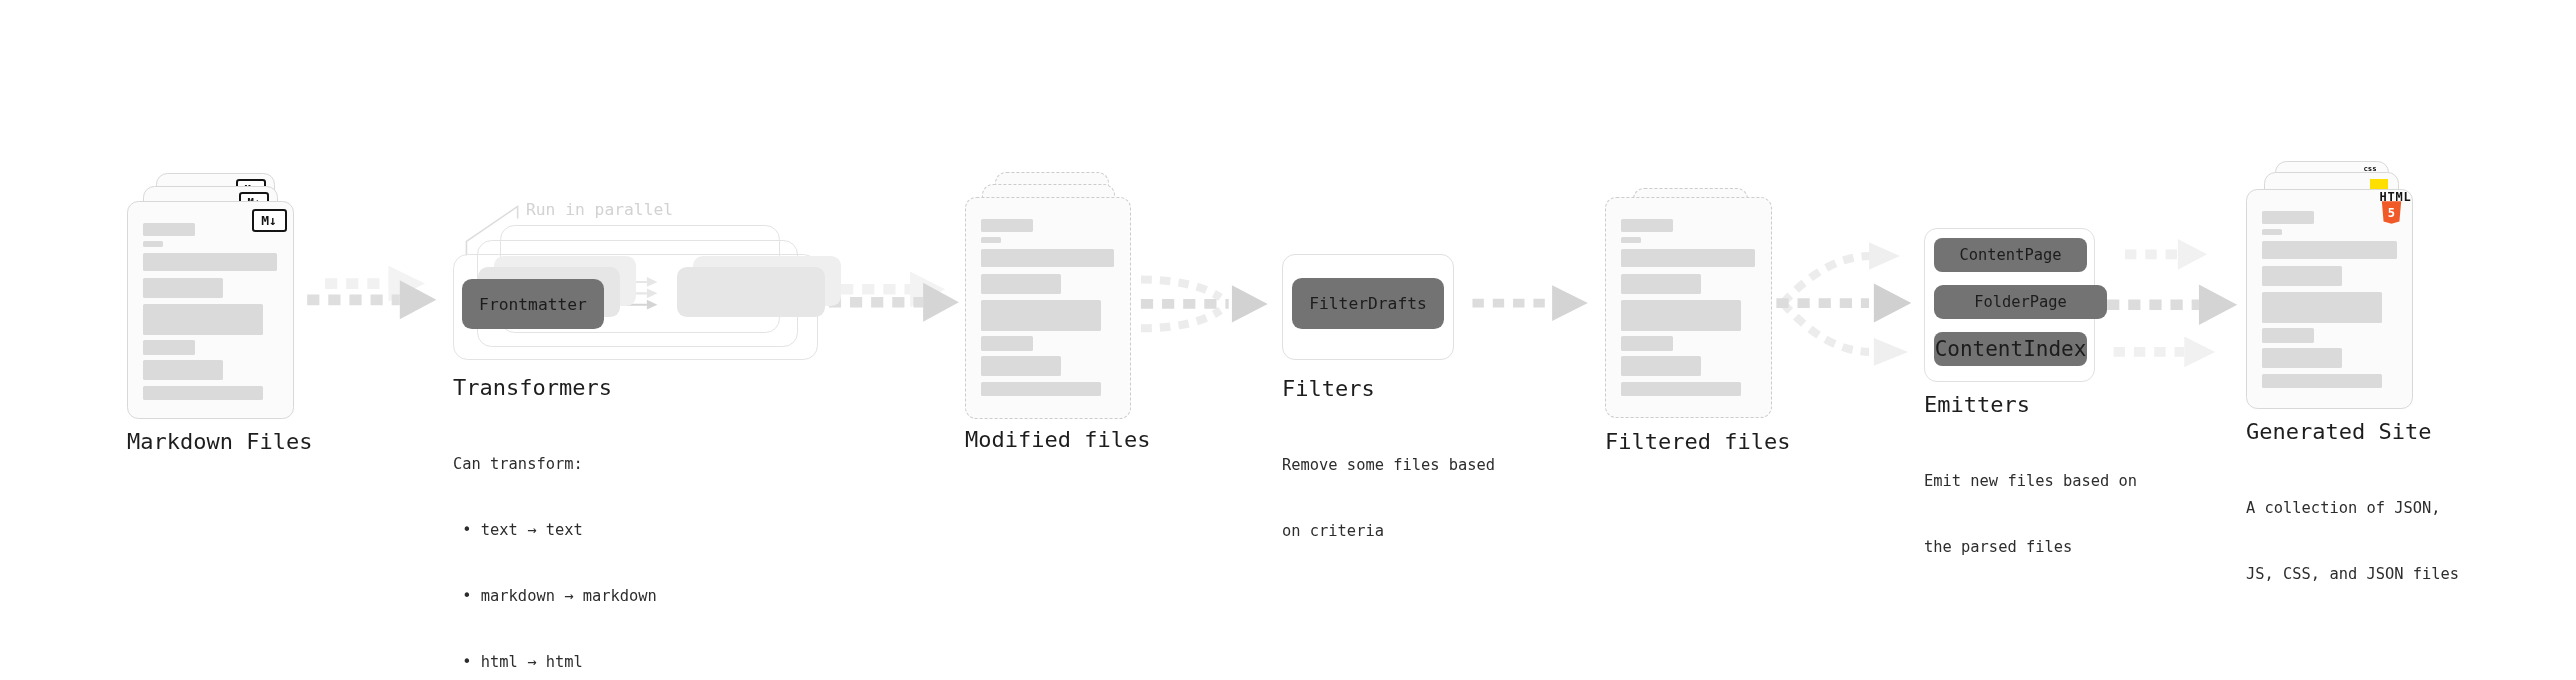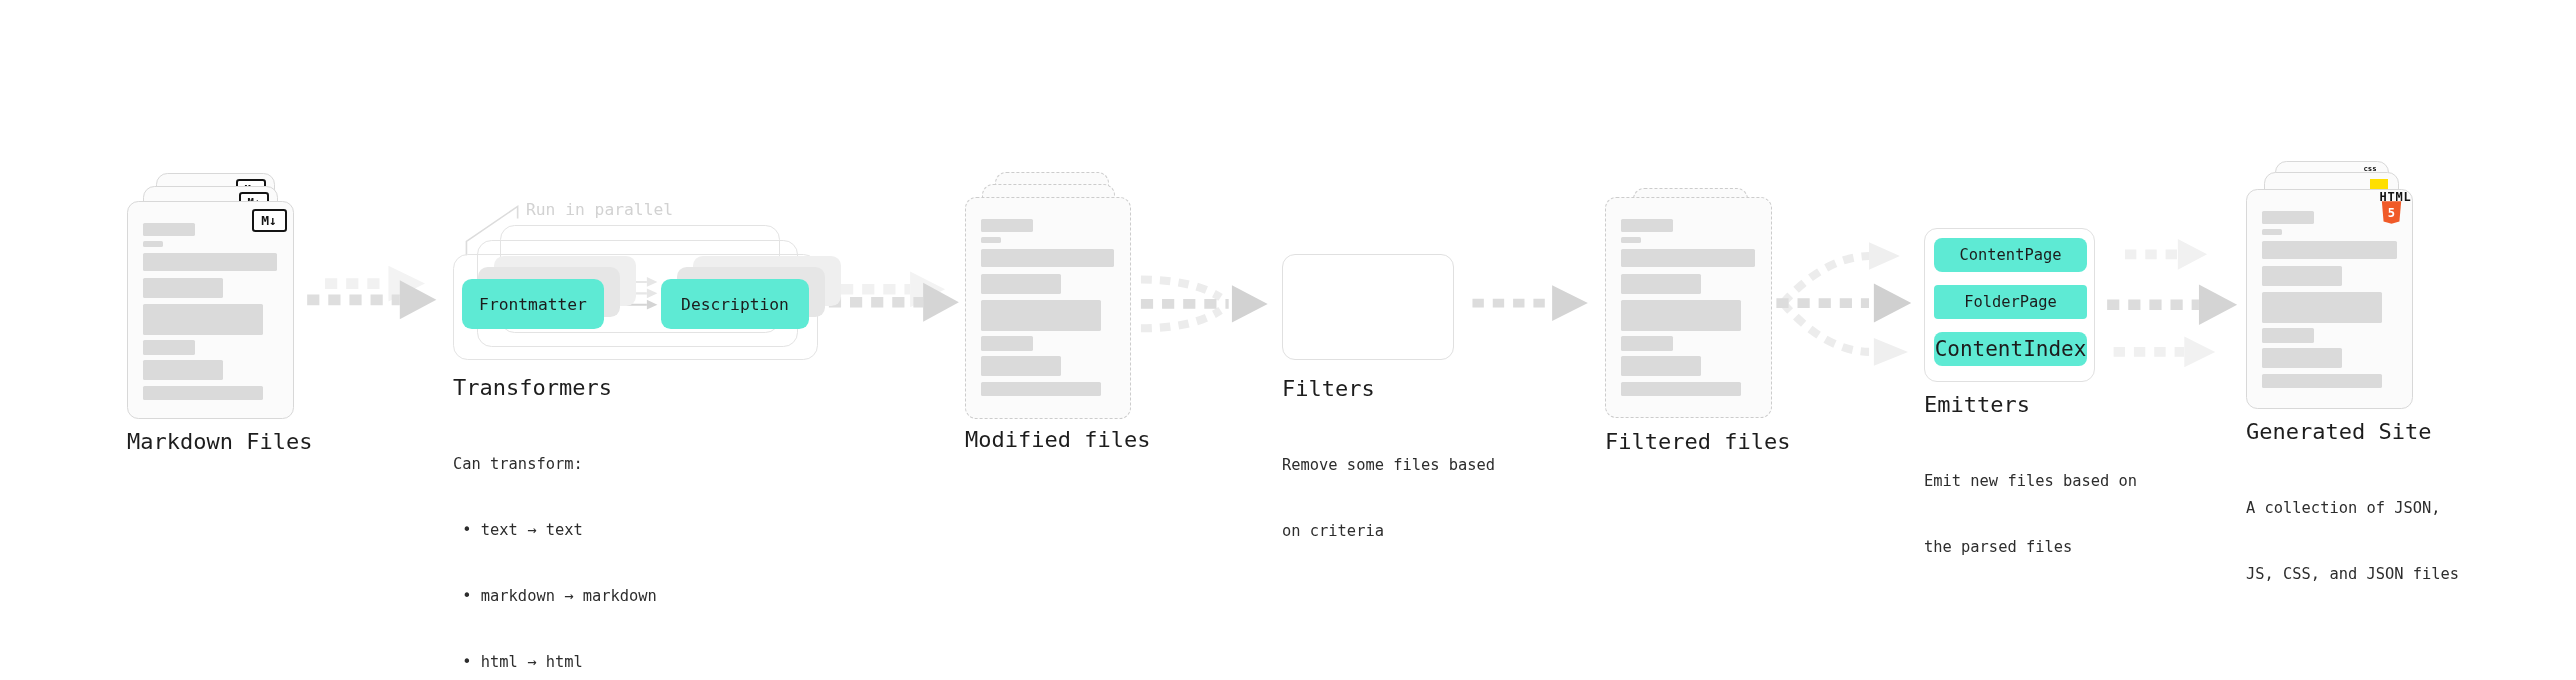--- a/index.html
+++ b/index.html
@@ -13,21 +13,21 @@
   
   .sheet{position:absolute;background:#fbfbfb;border:1.6px solid #d8d8d8;border-radius:11.4px;box-sizing:border-box;}
   .sheet.dashed{border:1.6px dashed #cccccc;}
   .bar{position:absolute;background:#dadada;border-radius:1.6px;}
 
   
   .tcontainer{position:absolute;border:1.6px solid #e3e3e3;border-radius:14.6px;box-sizing:border-box;background:transparent;}
   .scontainer{position:absolute;border:1.6px solid #e0e0e0;border-radius:13px;box-sizing:border-box;background:#ffffff;}
 
   
-  .pbtn{position:absolute;background:#5eead4;border-radius:9.8px;display:flex;align-items:center;justify-content:center;
+  .pbtn{position:absolute;background:#737373;border-radius:9.8px;display:flex;align-items:center;justify-content:center;
         font-size:16.3px;color:#1c1c1c;letter-spacing:0;}
   .pbtn.g1{background:#e6e6e6;}
   .pbtn.g2{background:#efefef;}
 
   .title{position:absolute;font-size:22px;color:#1d1d1d;white-space:pre;}
   .note{position:absolute;font-size:15.4px;line-height:22px;color:#2d2d2d;white-space:pre;}
   .annotation{position:absolute;font-size:16.3px;color:#d2d2d2;white-space:pre;}
 
   
   .md-badge{position:absolute;background:#ffffff;border:2.4px solid #141414;border-radius:3.3px;
@@ -139,23 +139,20 @@
     <div class="tcontainer" style="left:453px;top:254px;width:365px;height:106px;"></div>
 
     <div class="pbtn g2" style="left:494px;top:256px;width:142px;height:50px;"></div>
     <div class="pbtn g1" style="left:478px;top:267px;width:142px;height:50px;"></div>
     <div class="pbtn" style="left:462px;top:279px;width:142px;height:50px;">
         <span>Frontmatter</span>
       </div>
 
     <div class="pbtn g2" style="left:693px;top:256px;width:148px;height:50px;"></div>
     <div class="pbtn g1" style="left:677px;top:267px;width:148px;height:50px;"></div>
-    <div class="pbtn" style="left:661px;top:279px;width:148px;height:50px;">
-        <span>Description</span>
-      </div>
 
     <div class="title" style="left:453px;top:375px;text-align:right;">Transformers</div>
     <div class="note" style="left:453px;top:409px;">
       <div>Can transform:</div>
       <div> • text → text</div>
       <div> • markdown → markdown</div>
       <div> • html → html</div>
     </div>
 
     <div class="sheet dashed" style="left:995px;top:172px;width:114px;height:59px;"></div>
@@ -166,20 +163,23 @@
       <div class="bar" style="left:15.4px;top:51px;width:133px;height:18px;"></div>
       <div class="bar" style="left:15.4px;top:76px;width:80px;height:19.5px;"></div>
       <div class="bar" style="left:15.4px;top:102px;width:120px;height:31px;"></div>
       <div class="bar" style="left:15.4px;top:138px;width:52px;height:15.4px;"></div>
       <div class="bar" style="left:15.4px;top:158px;width:80px;height:19.5px;"></div>
       <div class="bar" style="left:15.4px;top:184px;width:120px;height:14px;"></div>
     </div>
     <div class="title" style="left:965px;top:427px;">Modified files</div>
 
     <div class="scontainer" style="left:1282px;top:254px;width:172px;height:106px;"></div>
+    <div class="pbtn" style="left:1292px;top:278px;width:152px;height:51px;">
+        <span>FilterDrafts</span>
+      </div>
     <div class="title" style="left:1282px;top:376px;">Filters</div>
     <div class="note" style="left:1282px;top:410px;">
       <div>Remove some files based</div>
       <div>on criteria</div>
     </div>
 
     <div class="sheet dashed" style="left:1633px;top:188px;width:115px;height:59px;"></div>
     <div class="sheet dashed" style="left:1605px;top:197px;width:167px;height:221px;">
       <div class="bar" style="left:15.4px;top:21px;width:52px;height:13px;"></div>
       <div class="bar" style="left:15.4px;top:39px;width:19.5px;height:5.7px;"></div>
@@ -189,21 +189,21 @@
       <div class="bar" style="left:15.4px;top:138px;width:52px;height:15.4px;"></div>
       <div class="bar" style="left:15.4px;top:158px;width:80px;height:19.5px;"></div>
       <div class="bar" style="left:15.4px;top:184px;width:120px;height:14px;"></div>
     </div>
     <div class="title" style="left:1605px;top:429px;">Filtered files</div>
 
     <div class="scontainer" style="left:1924px;top:228px;width:171px;height:154px;"></div>
     <div class="pbtn" style="left:1934px;top:238px;width:153px;height:34px;font-size:15.4px;border-radius:8.1px;">
         <span>ContentPage</span>
       </div>
-    <div class="pbtn" style="left:1934px;top:285px;width:153px;height:34px;font-size:15.4px;border-radius:4px;">
+    <div class="pbtn" style="left:1934px;top:285px;width:173px;height:34px;font-size:15.4px;border-radius:9px;">
         <span>FolderPage</span>
       </div>
     <div class="pbtn" style="left:1934px;top:332px;width:153px;height:34px;font-size:21px;border-radius:8.1px;">
         <span>ContentIndex</span>
       </div>
     <div class="title" style="left:1924px;top:392px;">Emitters</div>
     <div class="note" style="left:1924px;top:426px;">
       <div>Emit new files based on</div>
       <div>the parsed files</div>
     </div>

